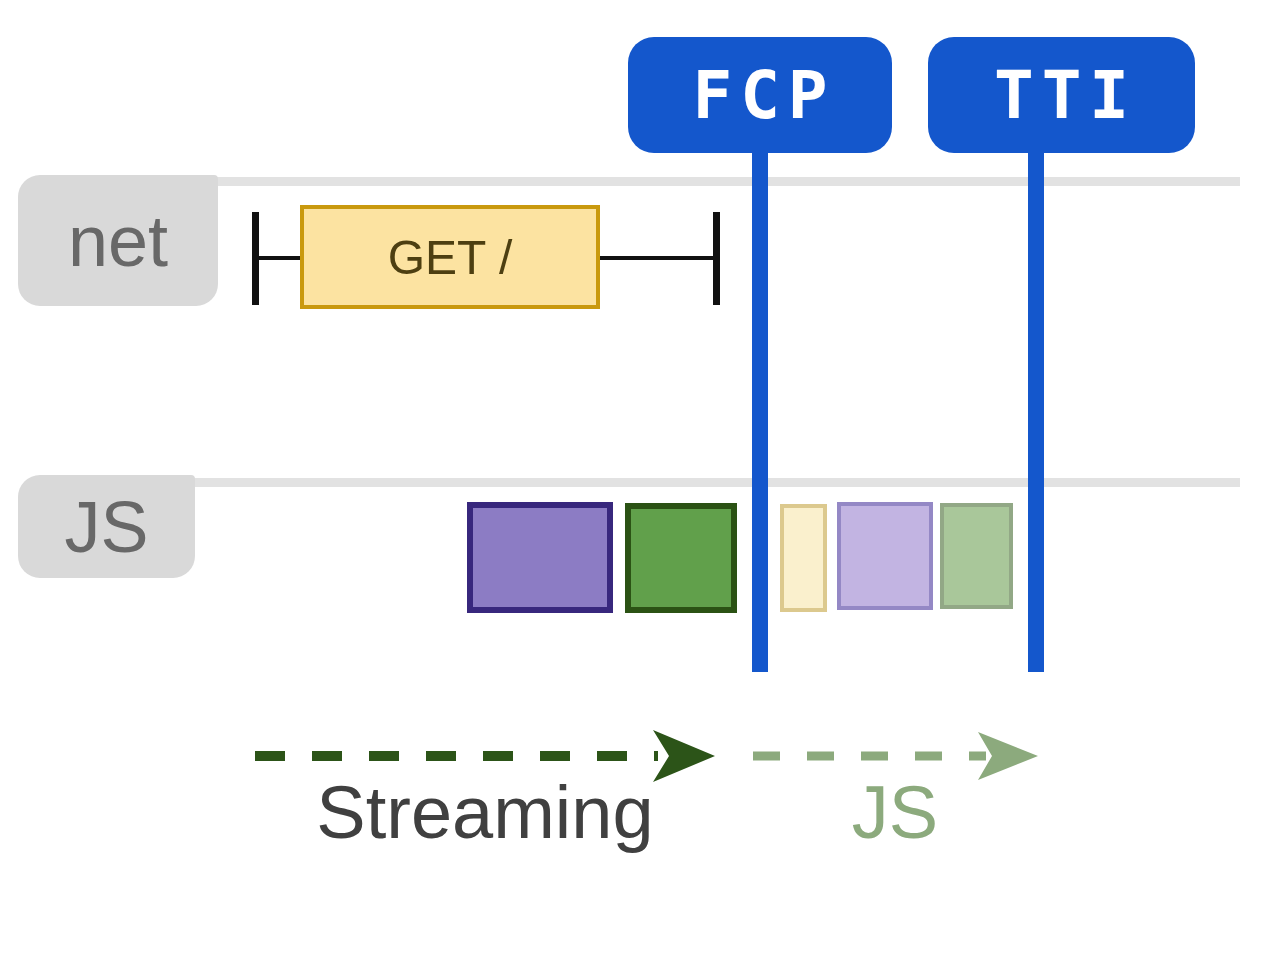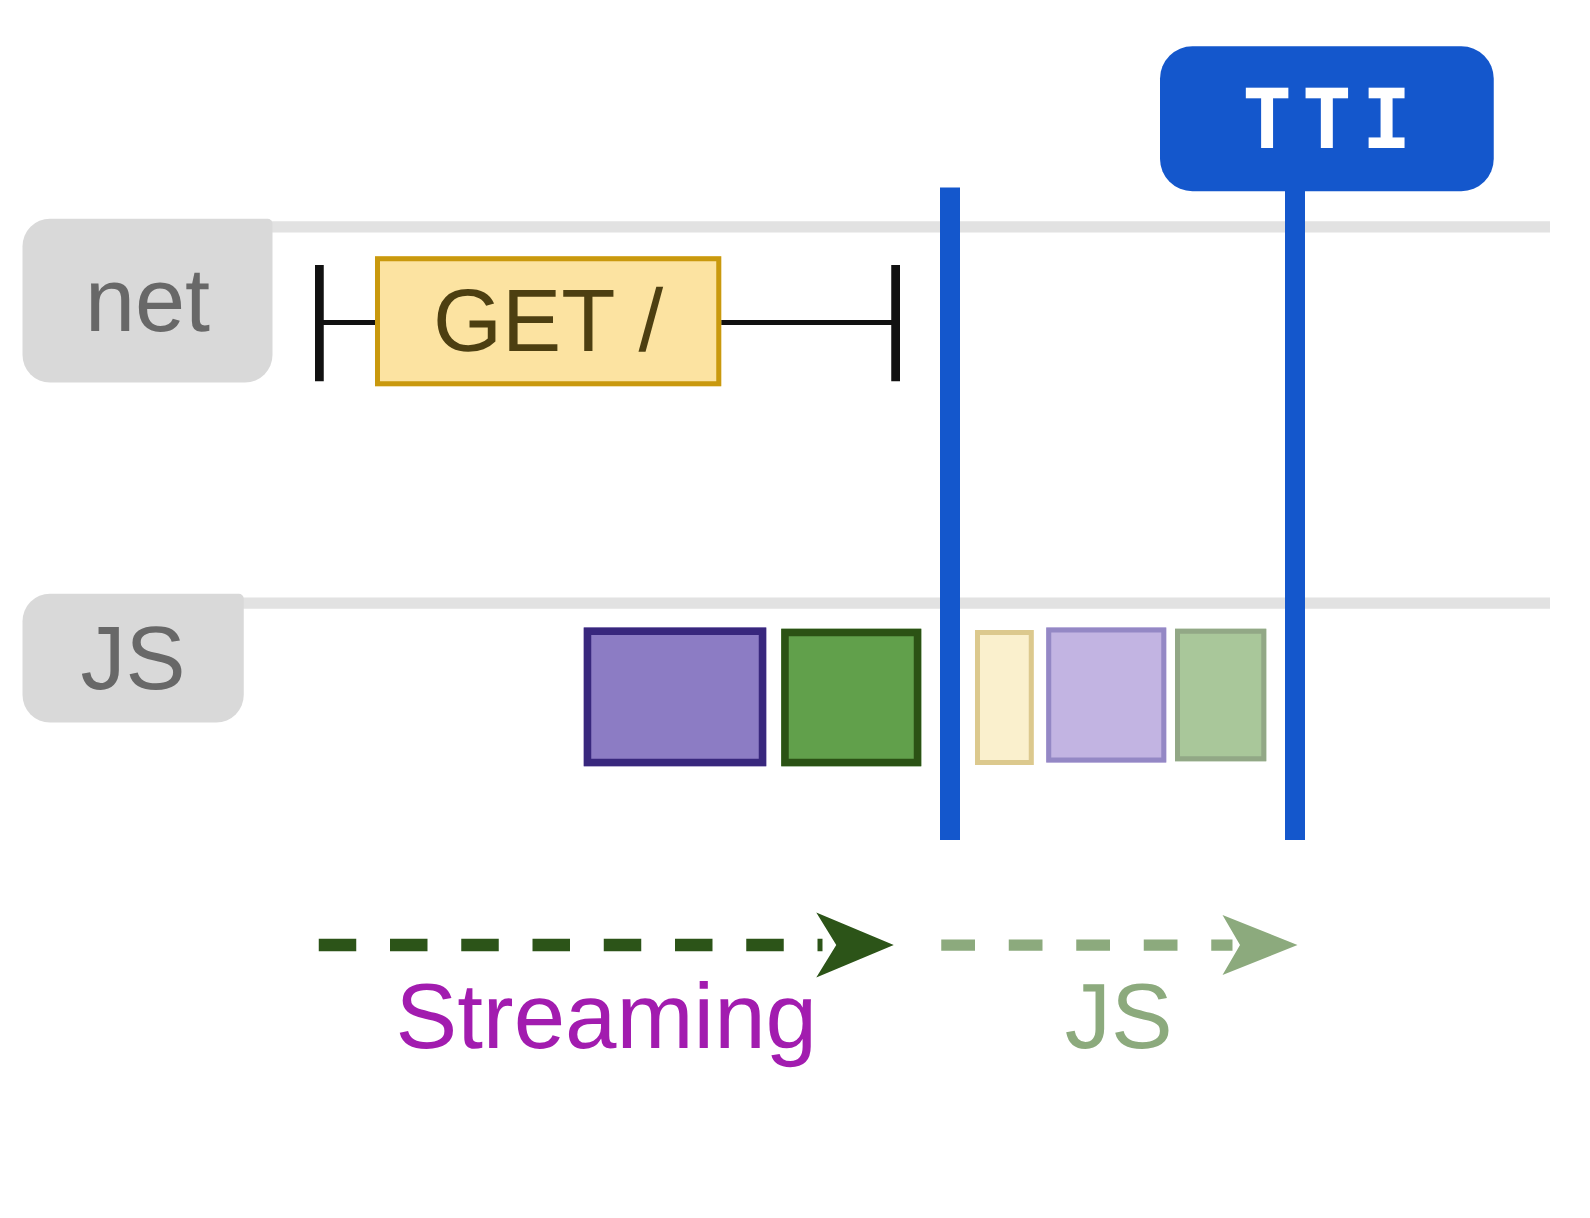--- a/index.html
+++ b/index.html
@@ -18,24 +18,24 @@
     font-size:72px;border-radius:22px 4px 22px 22px;
   }
   .lane-tab.net{left:18px;top:175px;width:200px;height:131px;}
   .lane-tab.js{left:18px;top:475px;width:177px;height:103px;}
   
   .tick{position:absolute;width:7px;height:93px;top:212px;background:#111;z-index:2;}
   .tick.left{left:252px;}
   .tick.right{left:713px;}
   .connector{position:absolute;left:255px;top:256px;width:465px;height:4px;background:#111;z-index:2;}
   .request-box{
-    position:absolute;left:300px;top:205px;width:277px;height:104px;
+    position:absolute;left:300px;top:205px;width:300px;height:104px;
     background:#fce3a1;border:4px solid #c9990e;box-sizing:border-box;z-index:3;
     display:flex;align-items:center;justify-content:center;
-    font-size:71px;color:#4d3f11;
+    font-size:48px;color:#4d3f11;
   }
   
   .stem{position:absolute;top:150px;width:16px;height:522px;background:#1457cc;z-index:5;}
   .stem.fcp{left:752px;}
   .stem.tti{left:1028px;}
   .badge{
     position:absolute;top:37px;height:116px;background:#1457cc;border-radius:26px;
     color:#ffffff;display:flex;align-items:center;justify-content:center;z-index:6;
     font-family:"DejaVu Sans Mono",monospace;font-weight:bold;font-size:66px;
     letter-spacing:8px;text-indent:8px;
@@ -47,21 +47,21 @@
   .task.purple{left:467px;top:502px;width:146px;height:111px;background:#8c7cc4;border:6px solid #38277d;}
   .task.green{left:625px;top:503px;width:112px;height:110px;background:#61a04b;border:6px solid #2b5214;}
   .task.faded-yellow{left:780px;top:504px;width:47px;height:108px;background:#faf0cd;border:4px solid #dcc98e;}
   .task.faded-purple{left:837px;top:502px;width:96px;height:108px;background:#c2b4e2;border:4px solid #9488c5;}
   .task.faded-green{left:940px;top:503px;width:73px;height:106px;background:#a9c79a;border:4px solid #92a886;}
   
   .arrow-svg{position:absolute;z-index:2;}
   .arrow-svg.streaming{left:250px;top:728px;}
   .arrow-svg.optional{left:748px;top:728px;}
   .caption{position:absolute;text-align:center;line-height:86px;z-index:2;}
-  .caption.streaming{left:255px;top:770px;width:460px;font-size:74px;color:#a21caf;}
+  .caption.streaming{left:255px;top:770px;width:460px;font-size:74px;color:#404040;}
   .caption.optional{left:730px;top:770px;width:330px;font-size:74px;color:#8caa7d;}
 </style>
 </head>
 <body>
 
 <div id="canvas">
 
   <div class="lane-line net"></div>
   <div class="lane-line js"></div>
 
@@ -75,20 +75,23 @@
   <div class="connector"></div>
   <div class="tick left"></div>
   <div class="tick right"></div>
   <div class="request-box">
     <span>GET /</span>
   </div>
 
   <div class="stem fcp"></div>
   <div class="stem tti"></div>
 
+  <div class="badge fcp">
+    <span>FCP</span>
+  </div>
   <div class="badge tti">
     <span>TTI</span>
   </div>
 
   <div class="task purple"></div>
   <div class="task green"></div>
 
   <div class="task faded-yellow"></div>
   <div class="task faded-purple"></div>
   <div class="task faded-green"></div>

